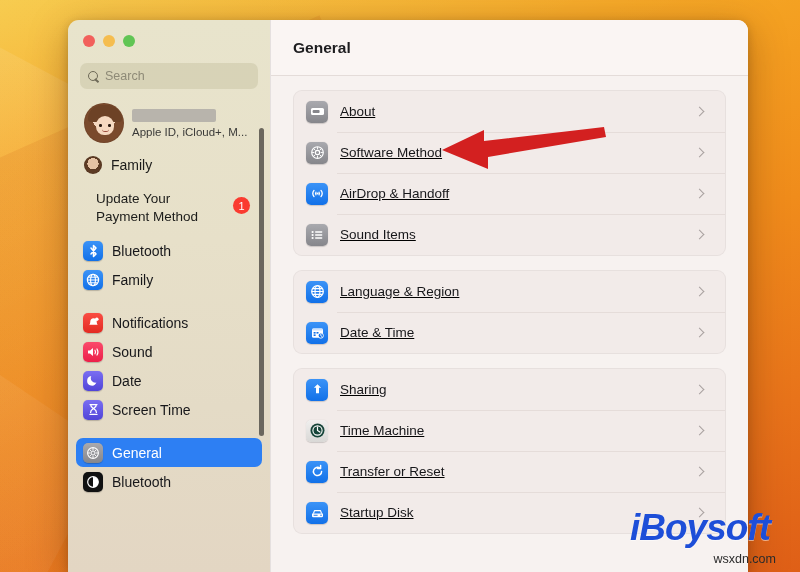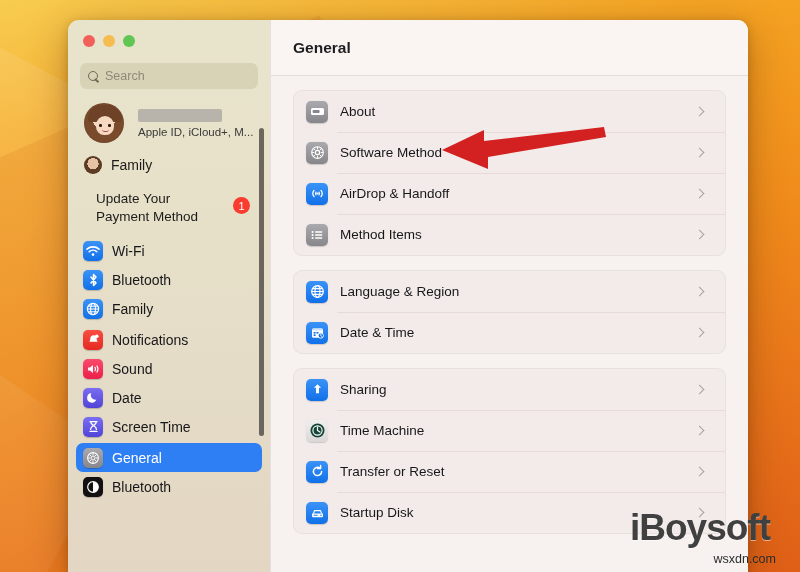--- a/index.html
+++ b/index.html
@@ -62,21 +62,21 @@
   .mag { width:11px; height:11px; flex:0 0 11px; position:relative; }
   .mag:before {
     content:""; position:absolute; left:0; top:0; width:8px; height:8px;
     border:1.4px solid #6e6a58; border-radius:50%;
   }
   .mag:after {
     content:""; position:absolute; left:7px; top:7px; width:5px; height:1.5px;
     background:#6e6a58; transform:rotate(42deg); transform-origin:left center;
   }
 
-  .profile { display:flex; align-items:center; margin:12px 12px 0 12px; gap:14px; padding:2px 4px; border-radius:7px; }
+  .profile { display:flex; align-items:center; margin:12px 12px 0 12px; gap:8px; padding:2px 4px; border-radius:7px; }
   .avatar {
     width:40px; height:40px; border-radius:50%; flex:0 0 40px;
     background:radial-gradient(circle at 50% 36%, #f4d7c0 0 38%, #7a4a2c 39% 100%);
     position:relative; overflow:hidden; border:1px solid rgba(0,0,0,.06);
   }
   .avatar:before { 
     content:""; position:absolute; left:3px; top:1px; width:34px; height:17px;
     background:#6d4226; border-radius:17px 17px 4px 4px;
   }
   .avatar:after { 
@@ -106,21 +106,21 @@
     margin:14px 12px 0 28px; display:flex; align-items:flex-start; justify-content:space-between;
   }
   .update-note .txt { font-size:13.5px; line-height:1.35; color:#1c1c1a; max-width:125px; }
   .badge {
     width:17px; height:17px; border-radius:50%; background:#fa3b30; color:#fff;
     font-size:11px; display:flex; align-items:center; justify-content:center; flex:0 0 17px;
     margin-top:7px; margin-right:8px;
   }
 
   .nav-group { margin-top:10px; padding:0 8px; }
-  .nav-group + .nav-group { margin-top:2px; }
+  .nav-group + .nav-group { margin-top:14px; }
   .nav-item {
     display:flex; align-items:center; gap:9px; height:29px; padding:0 7px;
     border-radius:7px; cursor:default;
   }
   .nav-item.selected { background:#2d7ff3; }
   .nav-item.selected .nav-label { color:#fff; }
   .nav-label { font-size:14px; color:#17171a; white-space:nowrap; }
 
   .sicon {
     width:20px; height:20px; flex:0 0 20px; border-radius:5px;
@@ -144,20 +144,21 @@
     height:56px; flex:0 0 56px; display:flex; align-items:center;
     padding:0 22px; border-bottom:1px solid #e4dcd9;
     background:#faf5f3;
   }
   .main-title { font-size:15.5px; font-weight:bold; color:#1d1d1f; }
   .main-body { flex:1; padding:14px 22px 0 22px; overflow:hidden; }
 
   .card {
     background:#f2ebe9; border-radius:9px; overflow:hidden; margin-bottom:14px;
     border:1px solid rgba(0,0,0,.045);
+    text-decoration:underline;
   }
   .row {
     display:flex; align-items:center; height:41px; padding:0 12px 0 12px; gap:12px;
     position:relative; cursor:default;
   }
   .row + .row:before {
     content:""; position:absolute; left:43px; right:0; top:0; height:1px; background:#e5dcd9;
   }
   .row-icon {
     width:22px; height:22px; flex:0 0 22px; border-radius:5px;
@@ -168,22 +169,22 @@
   .chevron {
     width:7px; height:7px; border-right:1.7px solid #a8a19f; border-top:1.7px solid #a8a19f;
     transform:rotate(45deg); margin-right:10px; flex:0 0 7px;
   }
 
   
   .arrow-anno { position:absolute; left:398px; top:124px; width:210px; height:48px; pointer-events:none; }
 
   
   .watermark {
-    position:absolute; right:30px; bottom:26px; font-size:37px; 
-    font-weight:bold; color:#404040; letter-spacing:-1px; line-height:1;
+    position:absolute; right:30px; bottom:26px; font-size:37px; font-style:italic;
+    font-weight:bold; color:#1d4ed8; letter-spacing:-1px; line-height:1;
     font-family:"Liberation Sans", sans-serif; pointer-events:none;
     text-shadow:0 1px 0 rgba(255,255,255,.5);
   }
   .wsxdn {
     position:absolute; right:24px; bottom:6px; font-size:12.5px; color:#2b2b2b;
     font-family:"Liberation Sans", sans-serif; pointer-events:none;
   }
 </style>
 </head>
 <body>
@@ -222,30 +223,20 @@
       <div class="fam-avatar"></div>
       <div class="fam-label">Family</div>
     </div>
 
     <div class="update-note">
       <div class="txt">Update Your Payment Method</div>
       <div class="badge">1</div>
     </div>
 
     <div class="nav-group">
-      <div class="nav-item">
-        <span class="sicon" style="background:linear-gradient(180deg,#3b93f7,#1170e8);">
-          <svg width="14" height="12" viewBox="0 0 14 12">
-              <path d="M1 4.2A9 9 0 0 1 13 4.2" stroke="#fff" stroke-width="1.6" fill="none" stroke-linecap="round"></path>
-              <path d="M3.3 6.6A5.6 5.6 0 0 1 10.7 6.6" stroke="#fff" stroke-width="1.6" fill="none" stroke-linecap="round"></path>
-              <circle cx="7" cy="9.6" r="1.3" fill="#fff"></circle>
-            </svg>
-        </span>
-        <span class="nav-label">Wi-Fi</span>
-      </div>
       <div class="nav-item">
         <span class="sicon" style="background:linear-gradient(180deg,#3b93f7,#1170e8);">
           <svg width="9" height="14" viewBox="0 0 9 14">
               <path d="M2 4l5 6-2.5 2.5V1.5L7 4 2 10" stroke="#fff" stroke-width="1.5" fill="none" stroke-linejoin="round" stroke-linecap="round"></path>
             </svg>
         </span>
         <span class="nav-label">Bluetooth</span>
       </div>
       <div class="nav-item">
         <span class="sicon" style="background:linear-gradient(180deg,#3b93f7,#1170e8);">
@@ -365,21 +356,21 @@
           <span class="row-icon" style="background:linear-gradient(180deg,#a9a9ae,#86868b);">
             <svg width="14" height="12" viewBox="0 0 14 12">
                 <circle cx="2.6" cy="3" r="1.1" fill="#fff"></circle>
                 <circle cx="2.6" cy="6" r="1.1" fill="#fff"></circle>
                 <circle cx="2.6" cy="9" r="1.1" fill="#fff"></circle>
                 <rect x="5" y="2.3" width="7.4" height="1.4" rx=".7" fill="#fff"></rect>
                 <rect x="5" y="5.3" width="7.4" height="1.4" rx=".7" fill="#fff"></rect>
                 <rect x="5" y="8.3" width="7.4" height="1.4" rx=".7" fill="#fff"></rect>
               </svg>
           </span>
-          <span class="row-label">Method Items</span>
+          <span class="row-label">Sound Items</span>
           <span class="chevron"></span>
         </div>
       </div>
 
       <div class="card">
         <div class="row">
           <span class="row-icon" style="background:linear-gradient(180deg,#3b93f7,#1170e8);">
             <svg width="15" height="15" viewBox="0 0 14 14">
                 <circle cx="7" cy="7" r="5.4" stroke="#fff" stroke-width="1.2" fill="none"></circle>
                 <ellipse cx="7" cy="7" rx="2.3" ry="5.4" stroke="#fff" stroke-width="1.1" fill="none"></ellipse>

